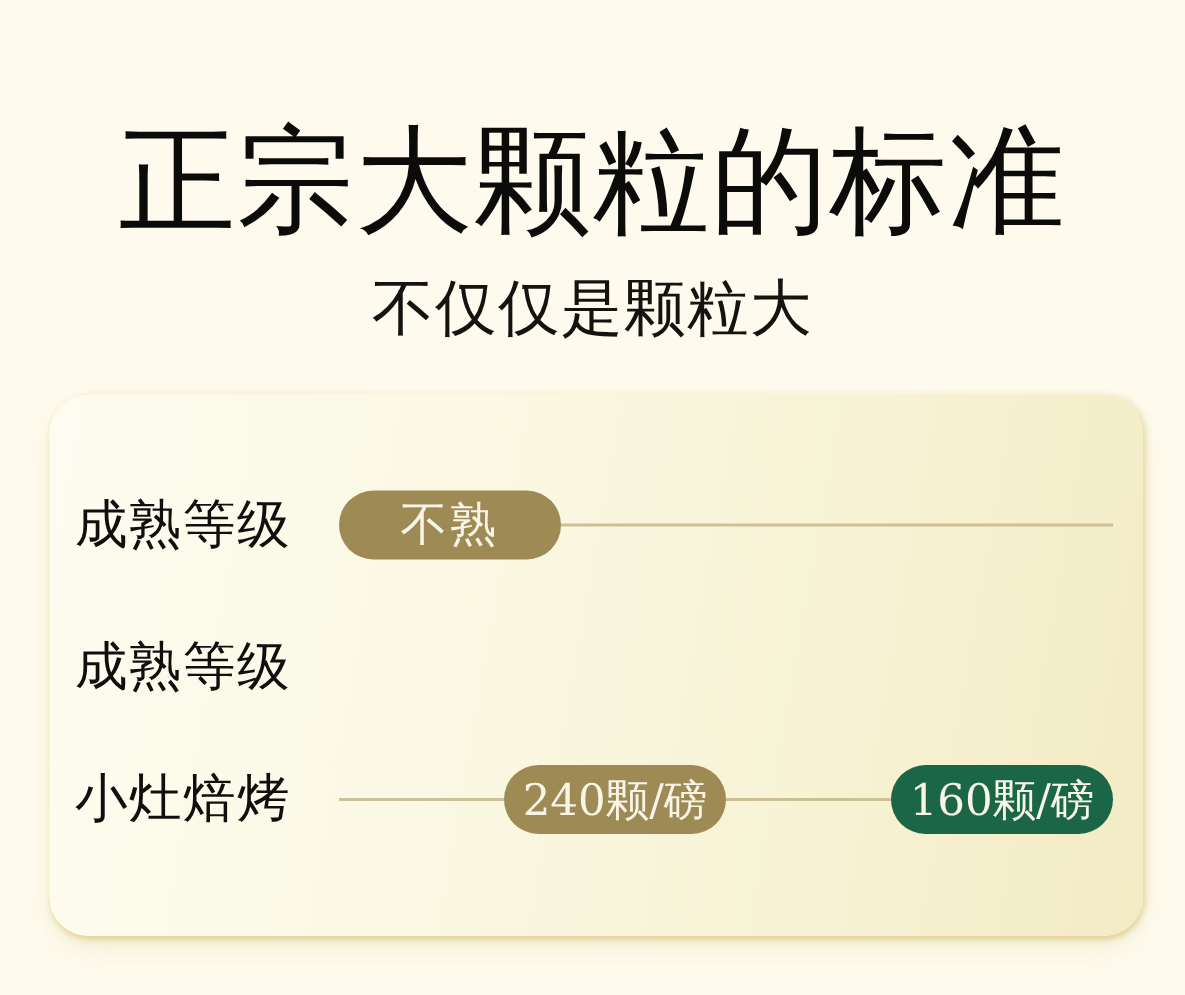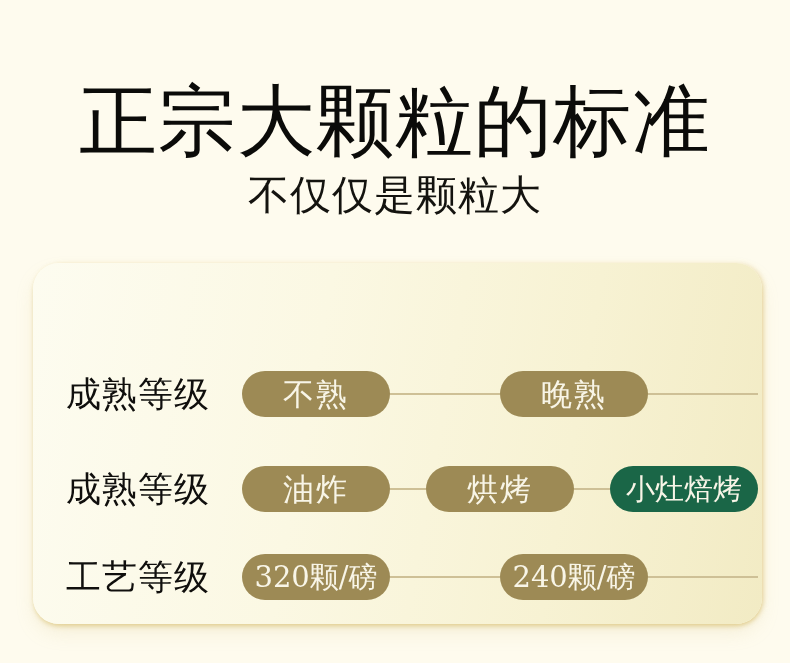--- a/index.html
+++ b/index.html
@@ -40,21 +40,21 @@
     line-height: 90px;
     letter-spacing: 1px;
     color: #0b0b09;
     font-family: "DejaVu Serif", "Liberation Serif", serif;
     font-weight: 400;
     white-space: nowrap;
   }
   .subtitle {
     position: absolute;
     left: 0;
-    top: 170px;
+    top: 180px;
     width: 790px;
     font-size: 41px;
     line-height: 50px;
     letter-spacing: 1px;
     color: #14130f;
     font-family: "DejaVu Serif", "Liberation Serif", serif;
     font-weight: 400;
     white-space: nowrap;
   }
 
@@ -68,26 +68,25 @@
     border-radius: 26px;
     background: linear-gradient(100deg, #fdfcf0 0%, #fbf8e3 38%, #f7f2d3 72%, #f2ebc4 100%);
     box-shadow: 0 3px 5px -1px rgba(214,186,96,0.55),
                 3px 0 5px -1px rgba(214,186,96,0.35),
                 0 10px 22px -6px rgba(205,186,120,0.28);
   }
 
   
   .row {
     position: absolute;
-    left: 16px;
+    left: 0;
     width: 729px;
     height: 46px;
     display: flex;
     align-items: center;
-    margin-top: 44px;
   }
   .row-1 { top: 64px; }
   .row-2 { top: 159px; }
   .row-3 { top: 247px; }
 
   .row-label {
     position: absolute;
     left: 17px;
     width: 178px;
     text-align: left;
@@ -153,52 +152,36 @@
 
   <div class="card">
 
     <div class="row row-1">
       <div class="row-label">成熟等级</div>
       <div class="pill-track">
         <div class="pill gold pill-w">
           <span class="pill-text">不熟</span>
         </div>
         <div class="connector"></div>
-        <div class="pill gold pill-w">
-          <span class="pill-text">晚熟</span>
-        </div>
         <div class="connector"></div>
       </div>
     </div>
 
     <div class="row row-2">
       <div class="row-label">成熟等级</div>
-      <div class="pill-track">
-        <div class="pill gold pill-w">
-          <span class="pill-text">油炸</span>
-        </div>
-        <div class="connector"></div>
-        <div class="pill gold pill-w">
-          <span class="pill-text">烘烤</span>
-        </div>
-        <div class="connector"></div>
-        <div class="pill green pill-w">
-          <span class="pill-text long">小灶焙烤</span>
-        </div>
-      </div>
     </div>
 
     <div class="row row-3">
-      <div class="row-label">工艺等级</div>
+      <div class="row-label">小灶焙烤</div>
       <div class="pill-track">
-        <div class="pill gold pill-w">
-          <span class="pill-text">320颗/磅</span>
-        </div>
         <div class="connector"></div>
         <div class="pill gold pill-w">
           <span class="pill-text">240颗/磅</span>
         </div>
         <div class="connector"></div>
+        <div class="pill green pill-w">
+          <span class="pill-text">160颗/磅</span>
+        </div>
       </div>
     </div>
 
   </div>
 </div>
 
 </body></html>

